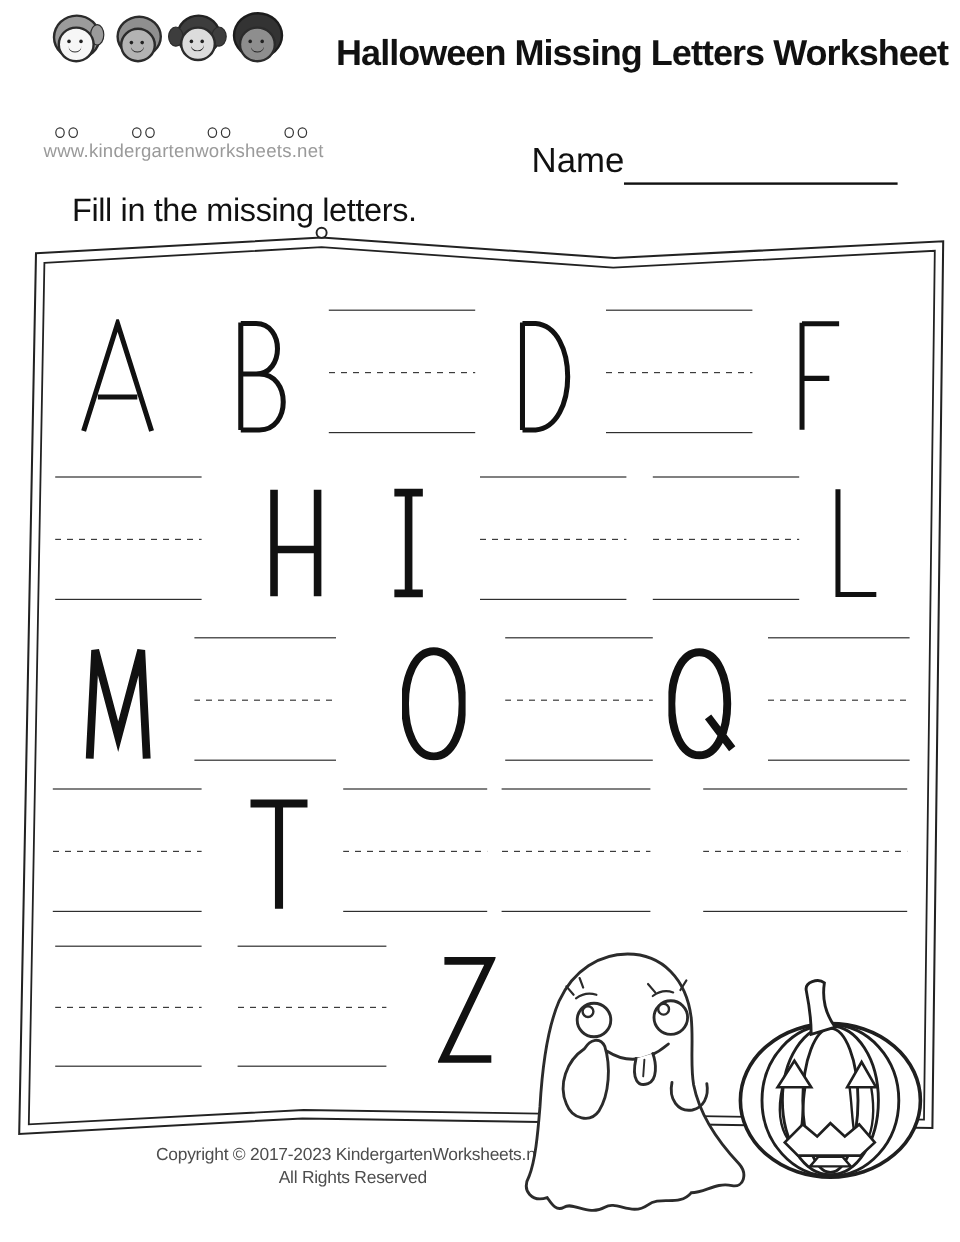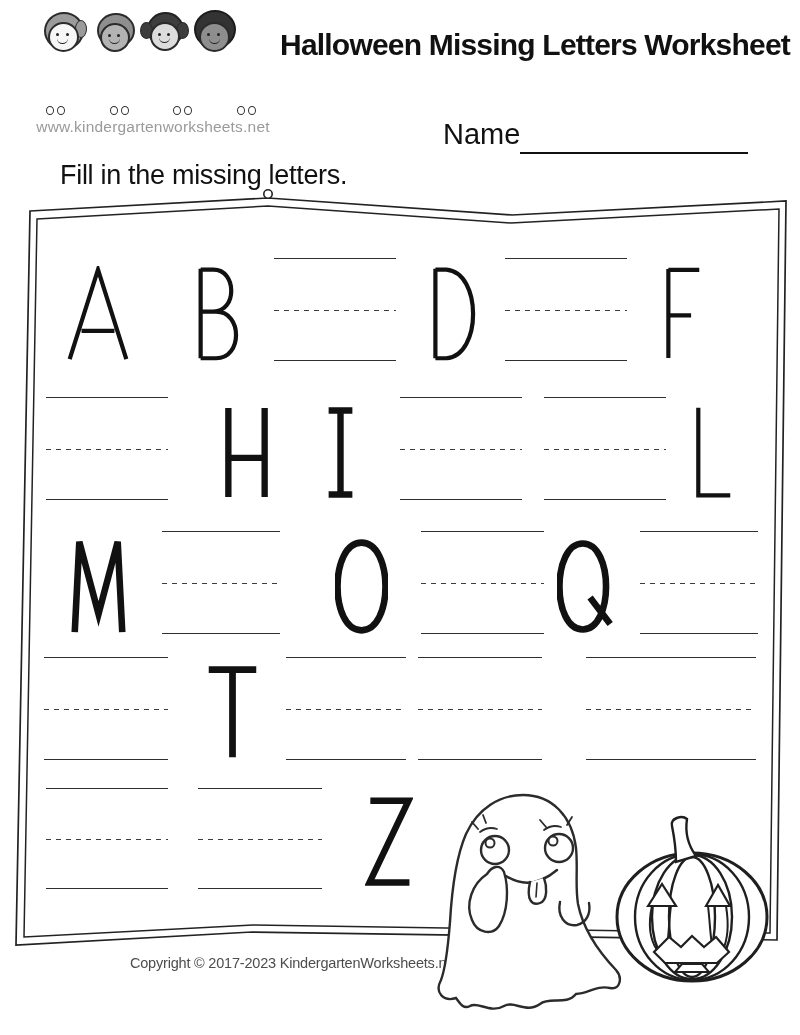--- a/index.html
+++ b/index.html
@@ -301,13 +301,14 @@
     <path d="M94,92 L106,71 L118,92 Z" stroke-width="2.2"></path>
     <path d="M40,92 C36,110 37,124 45,136 M59,92 C57,106 57,116 56,124" fill="none" stroke-width="2"></path>
     <path d="M96,92 C98,108 98,120 100,130 M114,92 C117,110 116,126 110,138" fill="none" stroke-width="2"></path>
     <path d="M42,138 L57,123 L69,133 L80,122 L92,133 L104,123 L117,138 L105,149 L53,149 Z" stroke-width="2.2"></path>
     <path d="M63,158 L70,150 L90,150 L97,158 Z" stroke-width="2"></path>
   </g>
 </svg>
 
 <div id="footer">
   <div>Copyright © 2017-2023 KindergartenWorksheets.net</div>
+  <div>All Rights Reserved</div>
 </div>
 
 </body></html>

